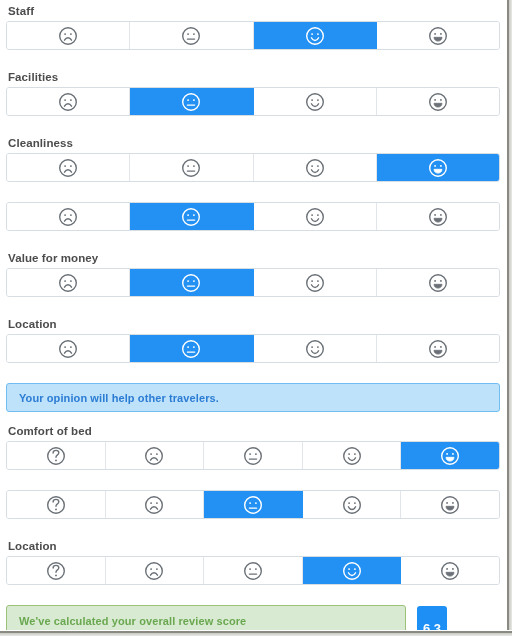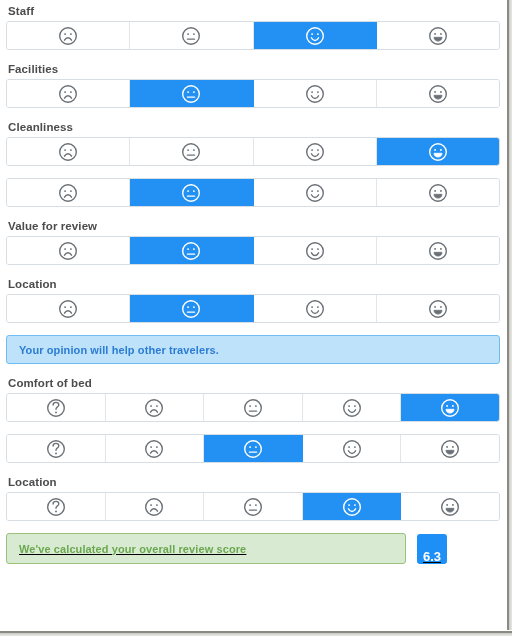--- a/index.html
+++ b/index.html
@@ -47,21 +47,21 @@
 
   .q-label {
     font-size: 11.5px;
     font-weight: bold;
     color: #4c4c4c;
     line-height: 14px;
     margin: 0 0 3px 2px;
     letter-spacing: 0.1px;
   }
 
-  .q-block { margin-bottom: 12px; }
+  .q-block { margin-bottom: 20px; }
 
   .rating-bar {
     display: flex;
     width: 494px;
     height: 29px;
     border: 1px solid #d6dde3;
     border-radius: 3px;
     background: #ffffff;
     overflow: hidden;
   }
@@ -98,21 +98,20 @@
     color: #2b7cd3;
     margin: 8px 8px 12px 0;
     letter-spacing: 0.1px;
   }
 
   
   .score-row {
     display: flex;
     align-items: center;
     margin-top: 9px;
-    text-decoration: underline;
   }
   .score-banner {
     width: 400px;
     height: 31px;
     background: #d9ead3;
     border: 1px solid #9bc278;
     border-radius: 3px;
     display: flex;
     align-items: center;
     padding-left: 12px;
@@ -313,21 +312,21 @@
                 <circle cx="10" cy="10" r="8.3" fill="none" stroke="#6b7177" stroke-width="1.4"></circle>
                 <circle cx="7.1" cy="7.9" r="0.95" fill="#6b7177"></circle>
                 <circle cx="12.9" cy="7.9" r="0.95" fill="#6b7177"></circle>
                 <path d="M6.0 11.3h8.0c0 2.3-1.8 3.8-4.0 3.8s-4.0-1.5-4.0-3.8z" fill="#6b7177" stroke="#6b7177" stroke-width="0.8" stroke-linejoin="round"></path>
               </svg>
             </span>
           </div>
         </div>
       </div>
       <div class="q-block">
-        <div class="q-label">Value for review</div>
+        <div class="q-label">Value for money</div>
         <div class="rating-bar">
           <div class="rating-cell">
             <span>
               <svg class="face" width="20" height="20" viewBox="0 0 20 20" aria-hidden="true">
                 <circle cx="10" cy="10" r="8.3" fill="none" stroke="#6b7177" stroke-width="1.4"></circle>
                 <circle cx="7.1" cy="8.1" r="0.95" fill="#6b7177"></circle>
                 <circle cx="12.9" cy="8.1" r="0.95" fill="#6b7177"></circle>
                 <path d="M6.5 14.2c0.9-1.6 2.1-2.4 3.5-2.4 1.4 0 2.6 0.8 3.5 2.4" fill="none" stroke="#6b7177" stroke-width="1.4" stroke-linecap="round"></path>
               </svg>
             </span>

